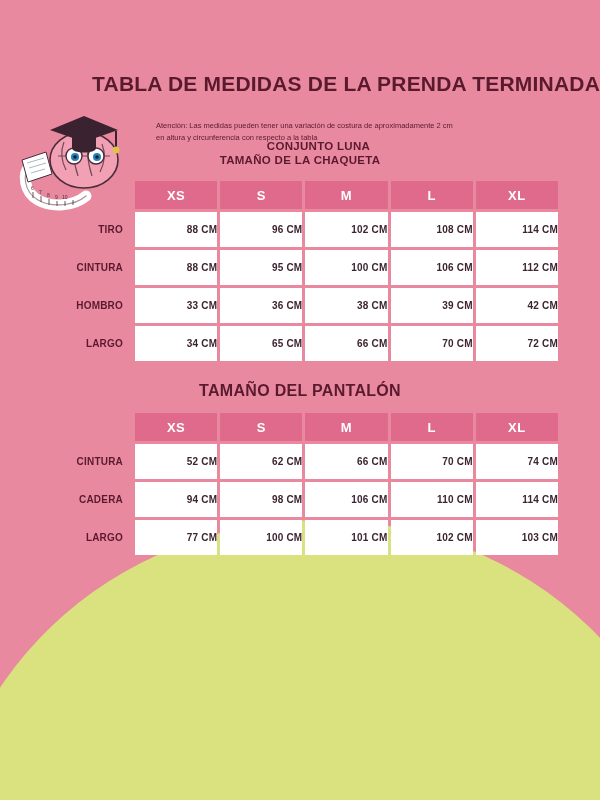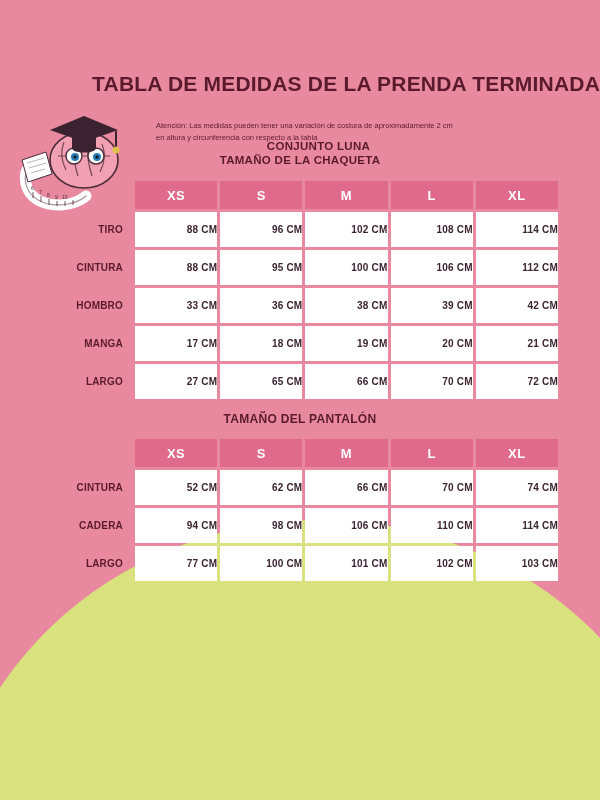--- a/index.html
+++ b/index.html
@@ -46,21 +46,21 @@
 
   .subtitle {
     text-align: center;
     font-size: 11.5px;
     font-weight: bold;
     color: #5a1a2e;
     letter-spacing: 0.3px;
   }
   .sub1 { margin-top: 44px; margin-left: 37px; }
   .sub2 { margin-top: 2px; }
-  .sub-pants { margin-top: 10px; font-size: 12px; }
+  .sub-pants { margin-top: 18px; font-size: 16px; }
 
   table {
     border-collapse: separate;
     border-spacing: 3px;
     margin: 0 auto;
     width: 522px;
     table-layout: fixed;
   }
   .rowlabel {
     width: 90px;
@@ -192,30 +192,22 @@
           </tr>
           <tr>
             <td class="rowlabel">HOMBRO</td>
             <td class="val">33 CM</td>
             <td class="val">36 CM</td>
             <td class="val">38 CM</td>
             <td class="val">39 CM</td>
             <td class="val">42 CM</td>
           </tr>
           <tr>
-            <td class="rowlabel">MANGA</td>
-            <td class="val">17 CM</td>
-            <td class="val">18 CM</td>
-            <td class="val">19 CM</td>
-            <td class="val">20 CM</td>
-            <td class="val">21 CM</td>
-          </tr>
-          <tr>
             <td class="rowlabel">LARGO</td>
-            <td class="val">27 CM</td>
+            <td class="val">34 CM</td>
             <td class="val">65 CM</td>
             <td class="val">66 CM</td>
             <td class="val">70 CM</td>
             <td class="val">72 CM</td>
           </tr>
         </tbody>
       </table>
     </div>
 
     <div class="subtitle sub-pants">TAMAÑO DEL PANTALÓN</div>

